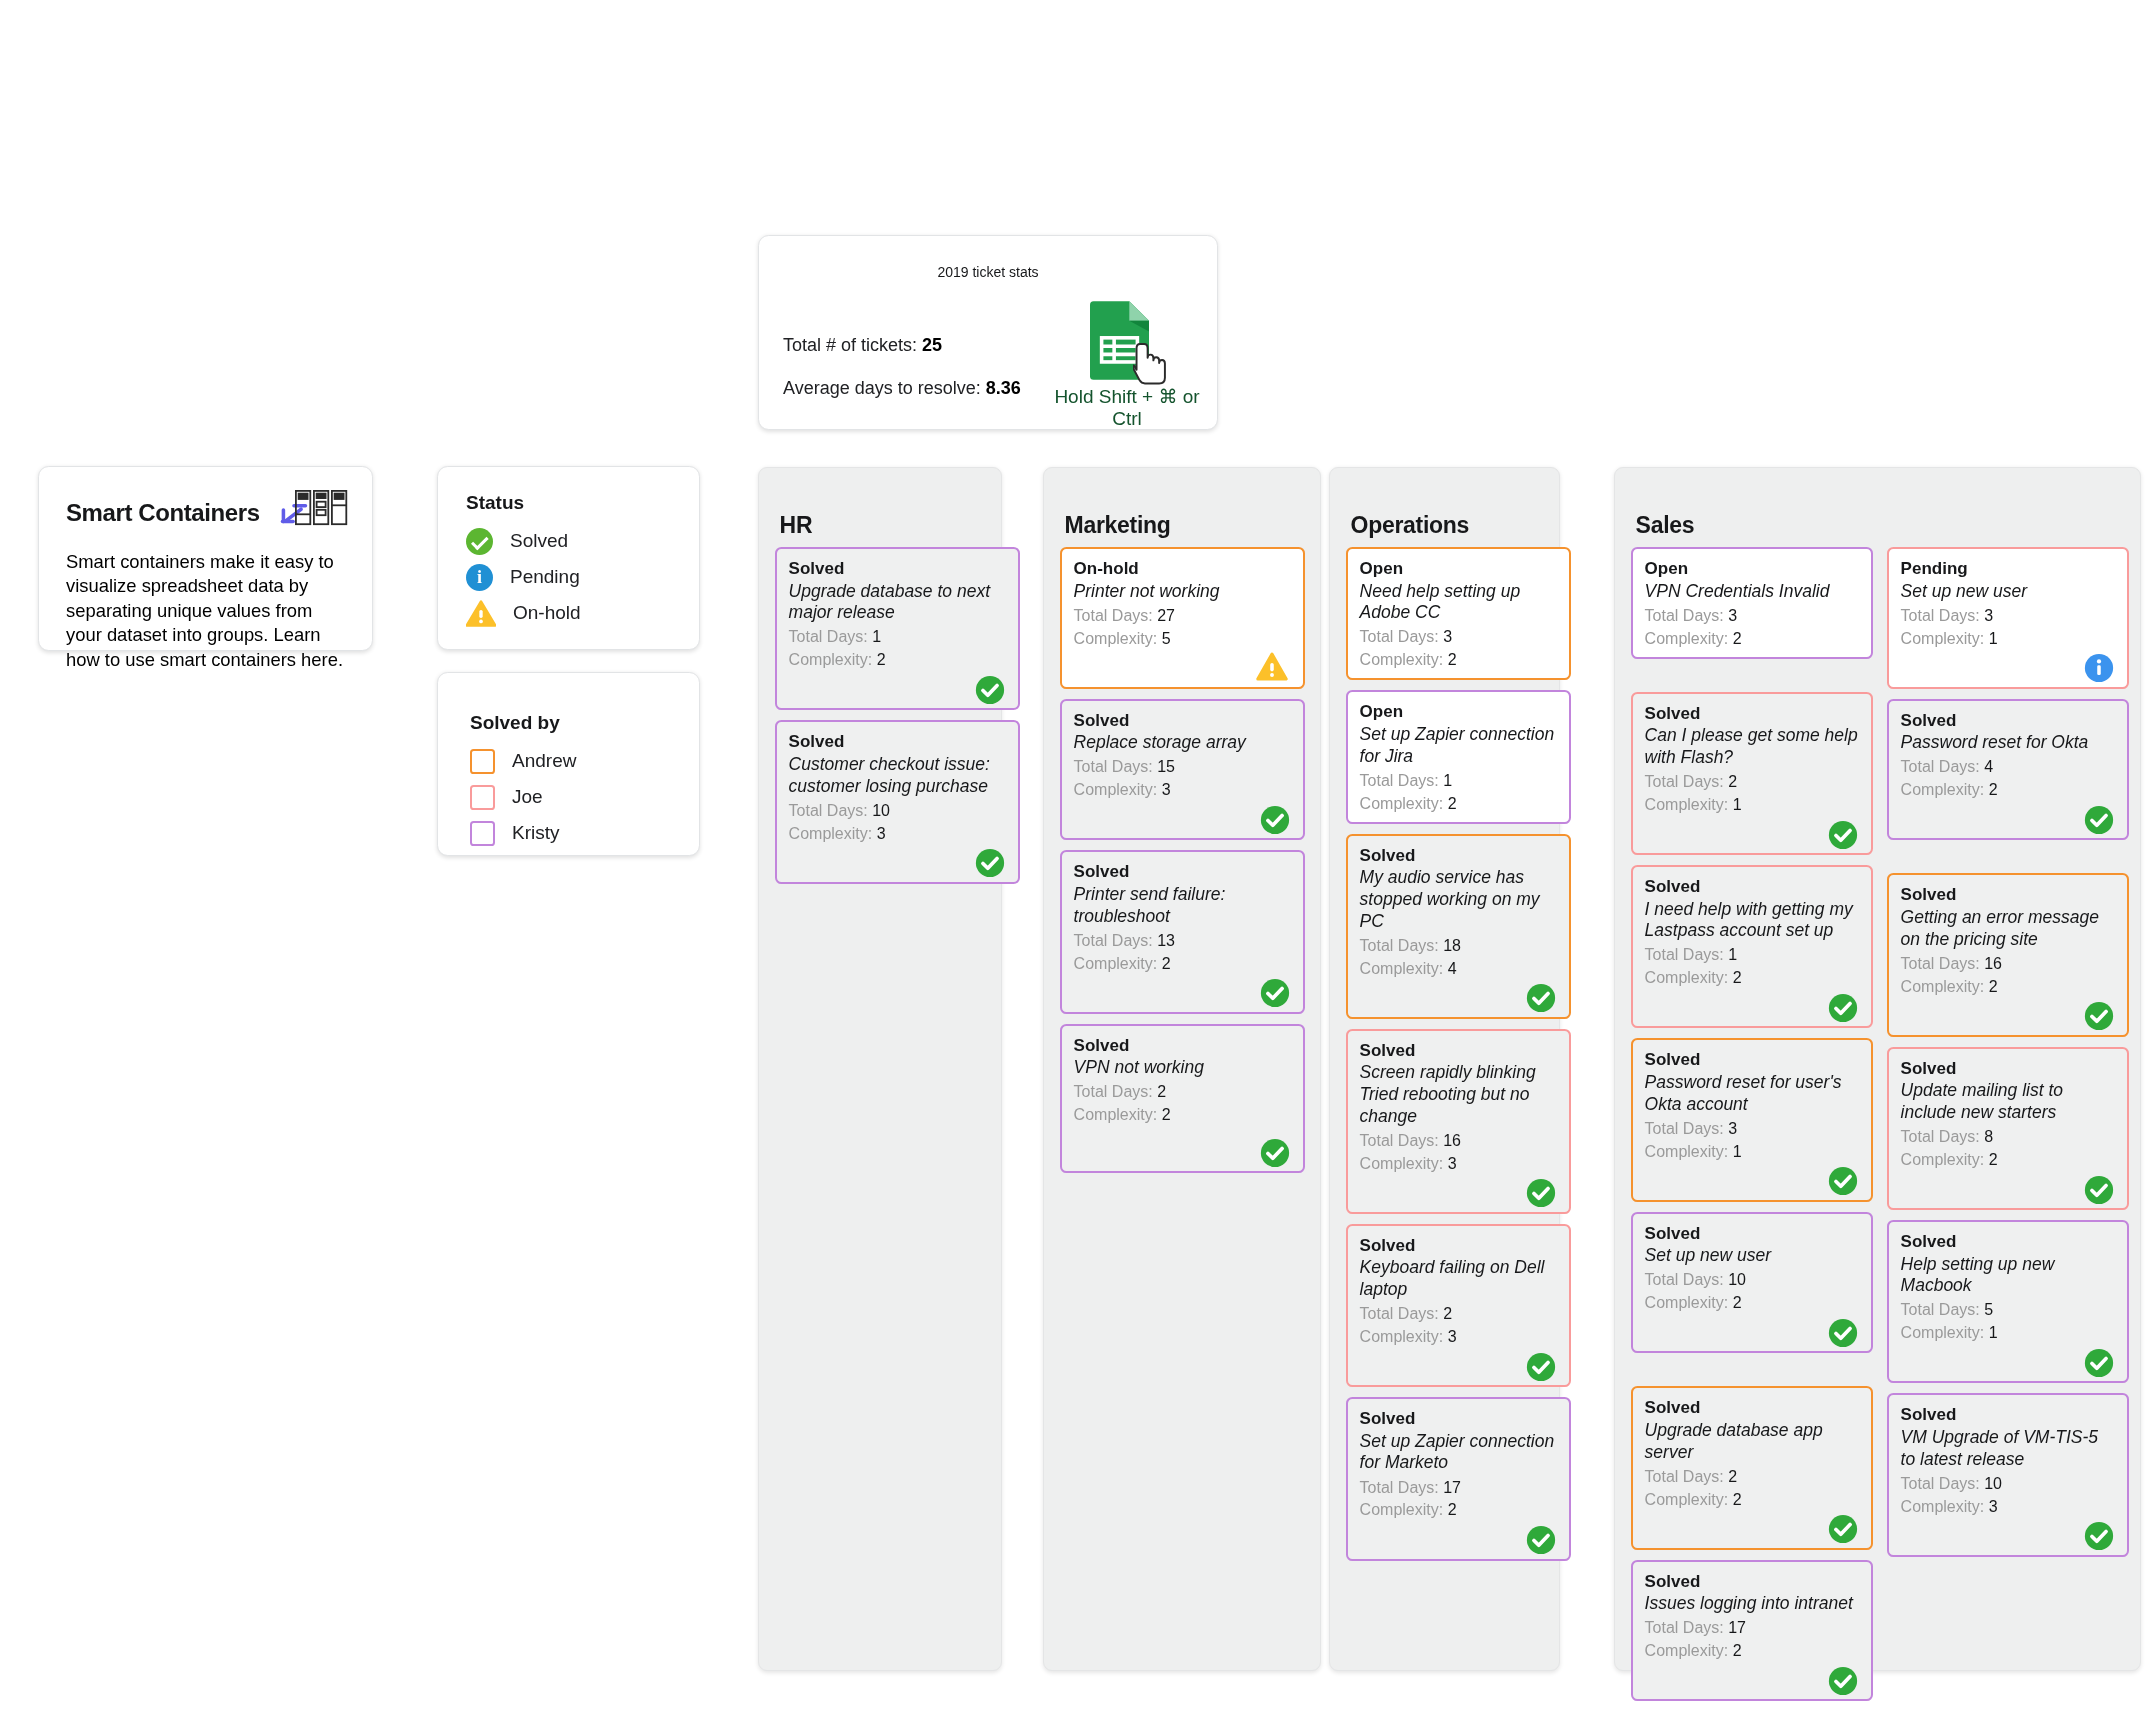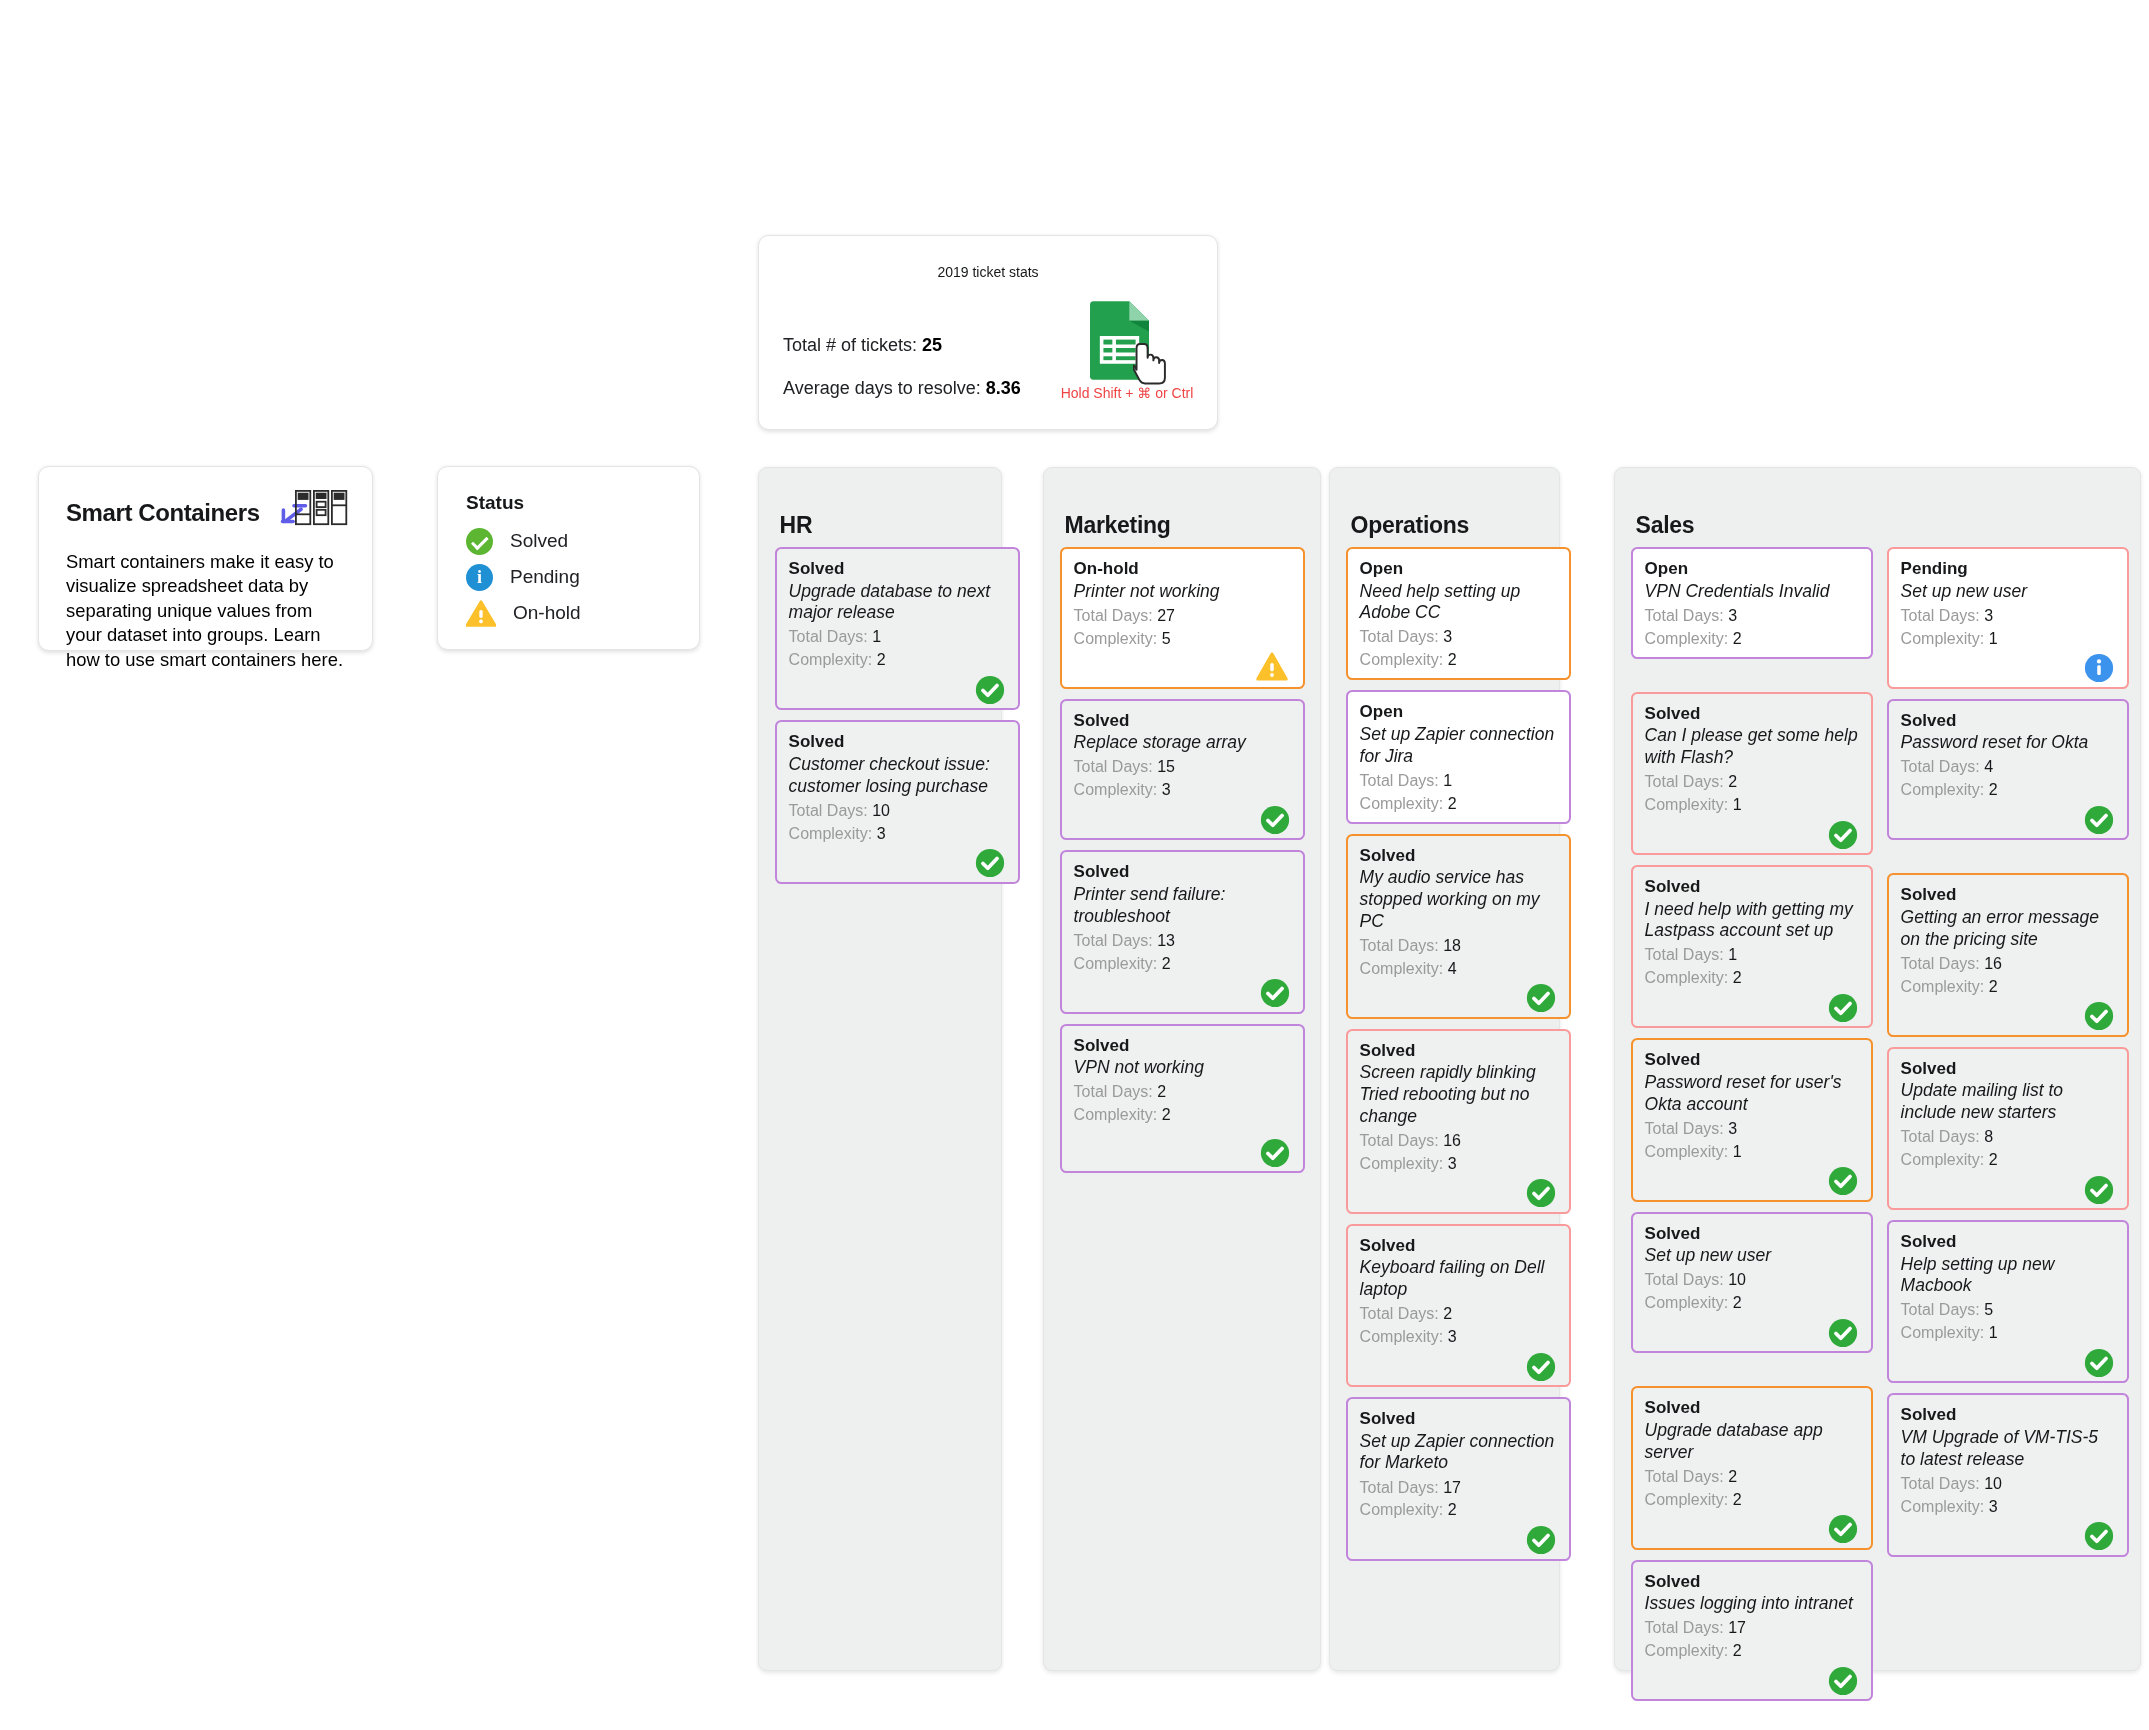--- a/index.html
+++ b/index.html
@@ -59,21 +59,21 @@
   #stats-card { left: 758px; top: 235px; width: 460px; height: 195px; }
   #stats-card .stats-title {
     text-align: center; font-size: 14px; font-weight: 400; color: #17181a; margin-top: 28px;
   }
   #stats-card .stats-line { position: absolute; left: 24px; font-size: 18px; color: #202124; }
   #stats-card .stats-line b { font-weight: 700; color: #000; }
   #stats-card .stats-line.l1 { top: 99px; }
   #stats-card .stats-line.l2 { top: 142px; }
   .sheets-icon { position: absolute; left: 331px; top: 65px; width: 59px; height: 79px; }
   .hand-cursor { position: absolute; left: 374px; top: 106px; width: 39px; height: 43px; }
-  #stats-card .hint { position: absolute; left: 285px; top: 149px; width: 166px; text-align: center; font-size: 14px; color: #ef4444; }
+  #stats-card .hint { position: absolute; left: 285px; top: 149px; width: 166px; text-align: center; font-size: 19px; color: #14532d; }
 
   
   .column {
     position: absolute;
     background: #eeefef;
     border: 0.9px solid #e4e5e6;
     border-radius: 9px;
     box-shadow: 0 1.8px 4.5px rgba(0,0,0,.10);
     top: 467px; height: 1204px;
   }
@@ -168,20 +168,35 @@
         <svg class="ic" viewBox="0 0 34 30" width="30" height="27">
           <path d="M17 1.5 L33 28.5 L1 28.5 Z" fill="#fcc02a" stroke="#fcc02a" stroke-width="3" stroke-linejoin="round"></path>
           <rect x="15.1" y="11" width="3.8" height="9" rx="1.8" fill="#fff"></rect>
           <circle cx="17" cy="24" r="2.1" fill="#fff"></circle>
         </svg>
       </span>
       <span class="lbl">On-hold</span>
     </div>
   </div>
 
+  <div class="wcard" id="legend-solvedby">
+    <div class="legend-title">Solved by</div>
+    <div class="legend-row">
+      <span class="swatch" style="border-color:#f5922e"></span>
+      <span class="lbl">Andrew</span>
+    </div>
+    <div class="legend-row">
+      <span class="swatch" style="border-color:#f99b9b"></span>
+      <span class="lbl">Joe</span>
+    </div>
+    <div class="legend-row">
+      <span class="swatch" style="border-color:#c285dc"></span>
+      <span class="lbl">Kristy</span>
+    </div>
+  </div>
 
   <div class="wcard" id="stats-card">
     <div class="stats-title">2019 ticket stats</div>
     <div class="stats-line l1">
       <span>Total # of tickets:</span>
       <b>25</b>
     </div>
     <div class="stats-line l2">
       <span>Average days to resolve:</span>
       <b>8.36</b>

